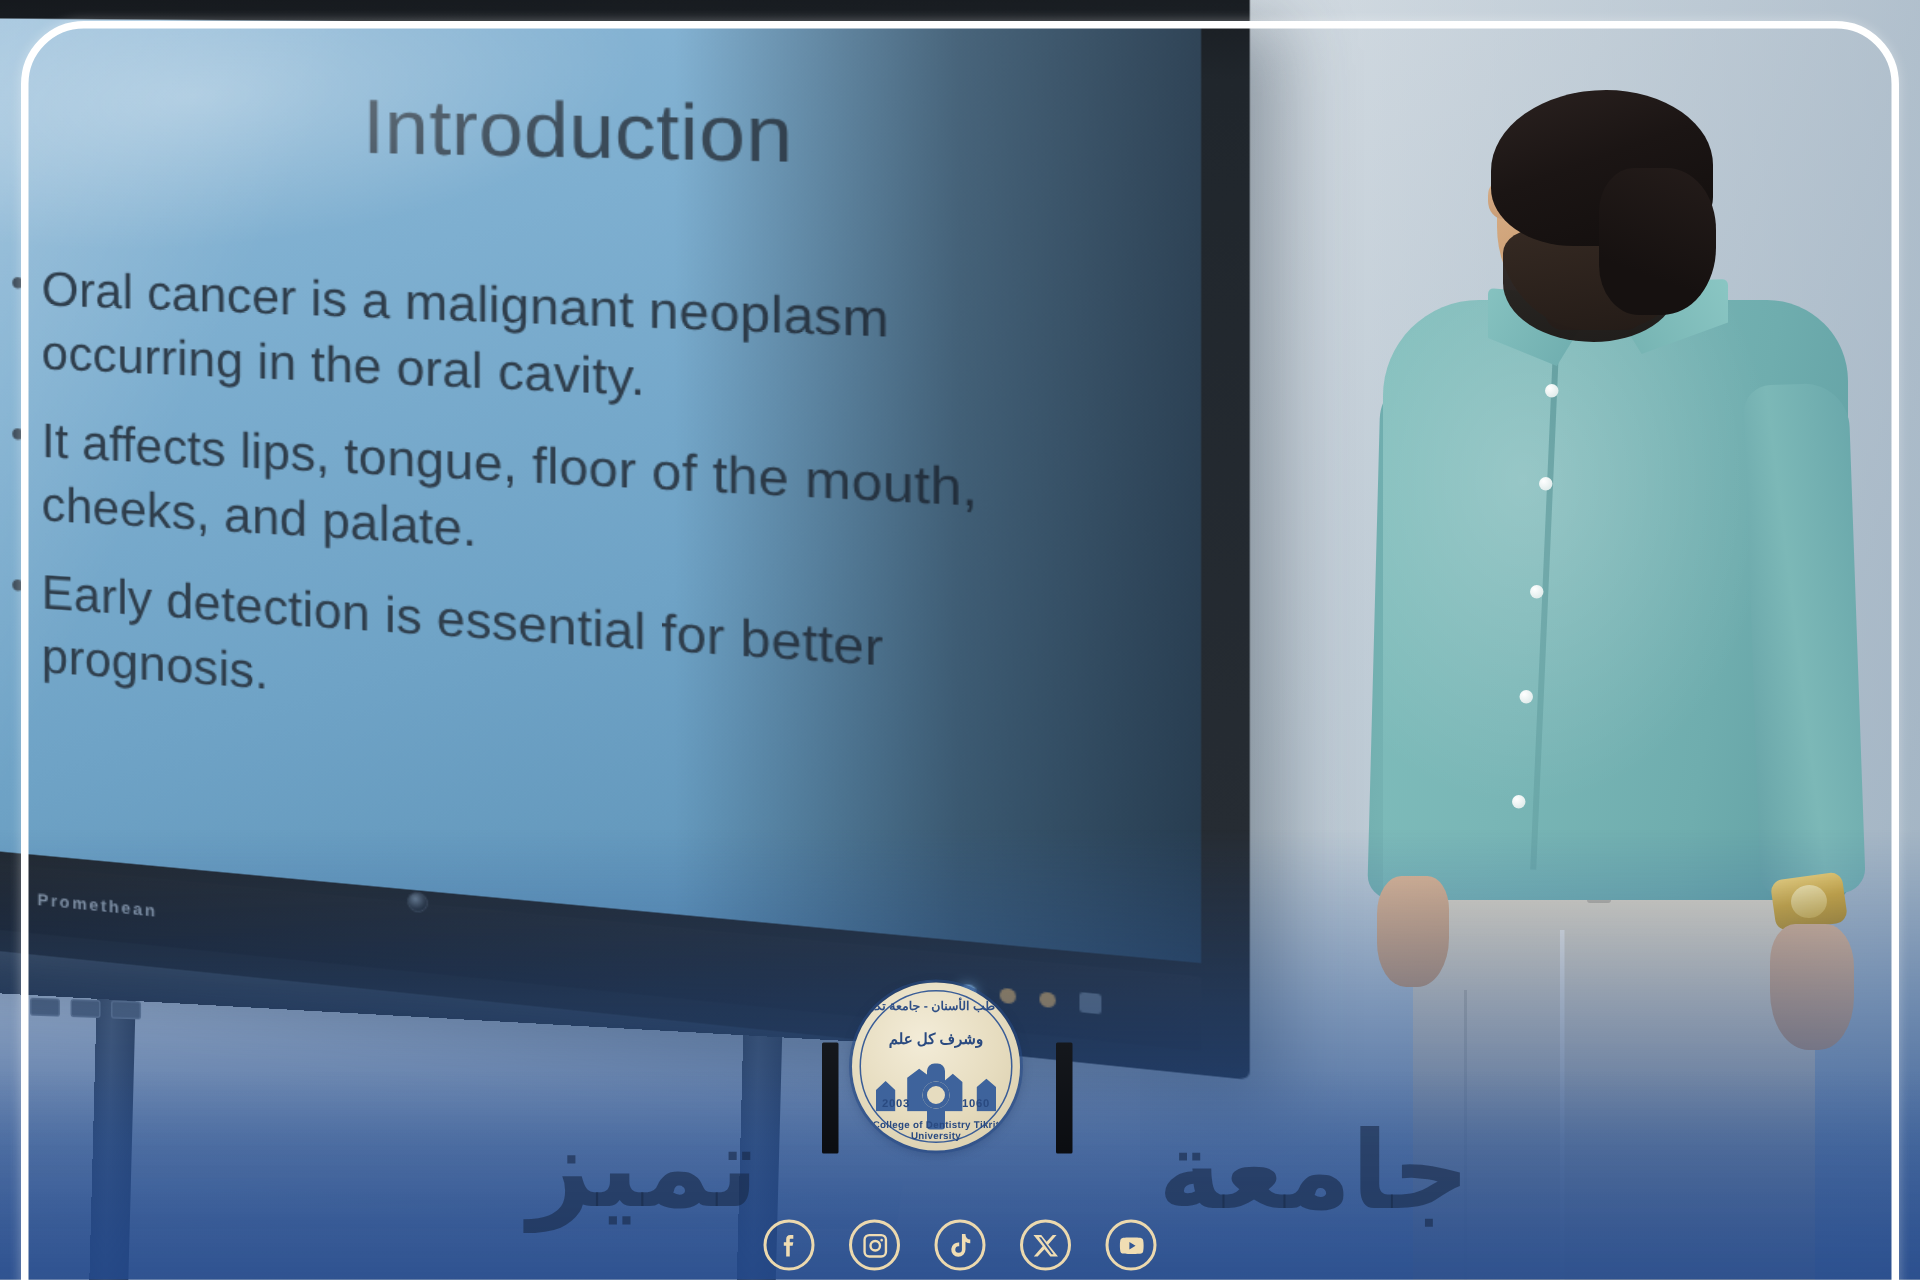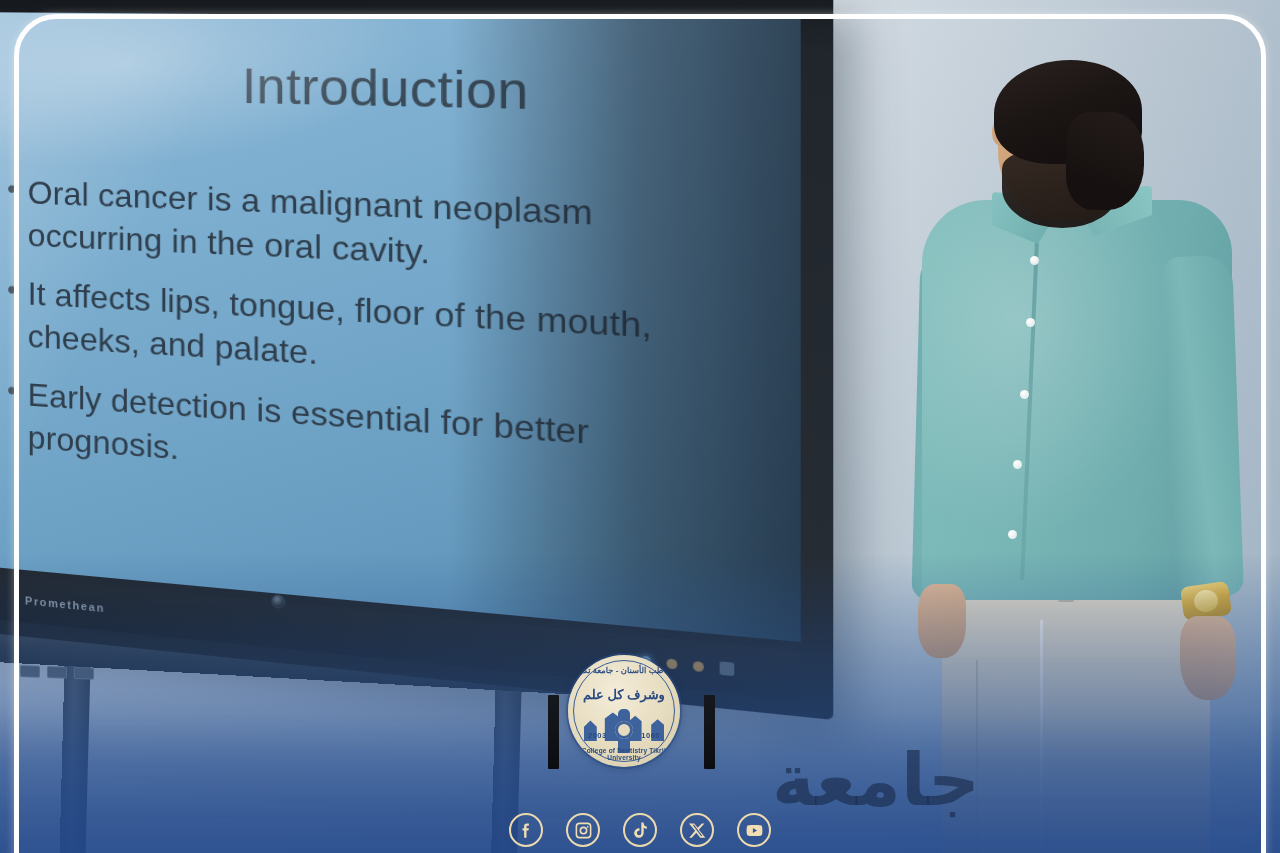--- a/index.html
+++ b/index.html
@@ -259,21 +259,21 @@
     position:absolute; inset:5px; border-radius:50%;
     border:1.5px solid #3a5d97;
   }
   .seal-ar{
     position:absolute; left:0; right:0; top:11px; text-align:center;
     font-size:8px; color:#2f4f86; letter-spacing:.4px; font-weight:700;
     transform:scaleX(1.04);
   }
   .seal-ar2{
     position:absolute; left:0; right:0; top:32px; text-align:center;
-    font-size:13px; color:#2a4a80; font-weight:700;
+    font-size:10px; color:#2a4a80; font-weight:700;
   }
   .seal-arch{
     position:absolute; left:16px; top:52px; width:80px; height:34px;
     background:#3e639c;
     clip-path:polygon(0 100%,0 58%,8% 40%,16% 58%,16% 100%,
                       26% 100%,26% 34%,36% 16%,46% 34%,46% 100%,
                       56% 100%,56% 42%,64% 26%,72% 42%,72% 100%,
                       84% 100%,84% 52%,92% 36%,100% 52%,100% 100%);
   }
   .seal-fig{
@@ -419,20 +419,21 @@
 
     <div class="hand-l"></div>
     <div class="watch"></div>
     <div class="watch-face"></div>
     <div class="hand-r"></div>
   </div>
 
   <div class="blue-wash"></div>
   <div class="blue-wash2"></div>
 
+  <div class="ar-word ar-left">تميز</div>
   <div class="ar-word ar-right">جامعة</div>
 
   <div class="brand-bar">
 
     <div class="bar-v bar-left"></div>
     <div class="bar-v bar-right"></div>
 
     <div class="seal">
       <div class="seal-ring"></div>
       <div class="seal-ar">كلية طب الأسنان - جامعة تكريت</div>

